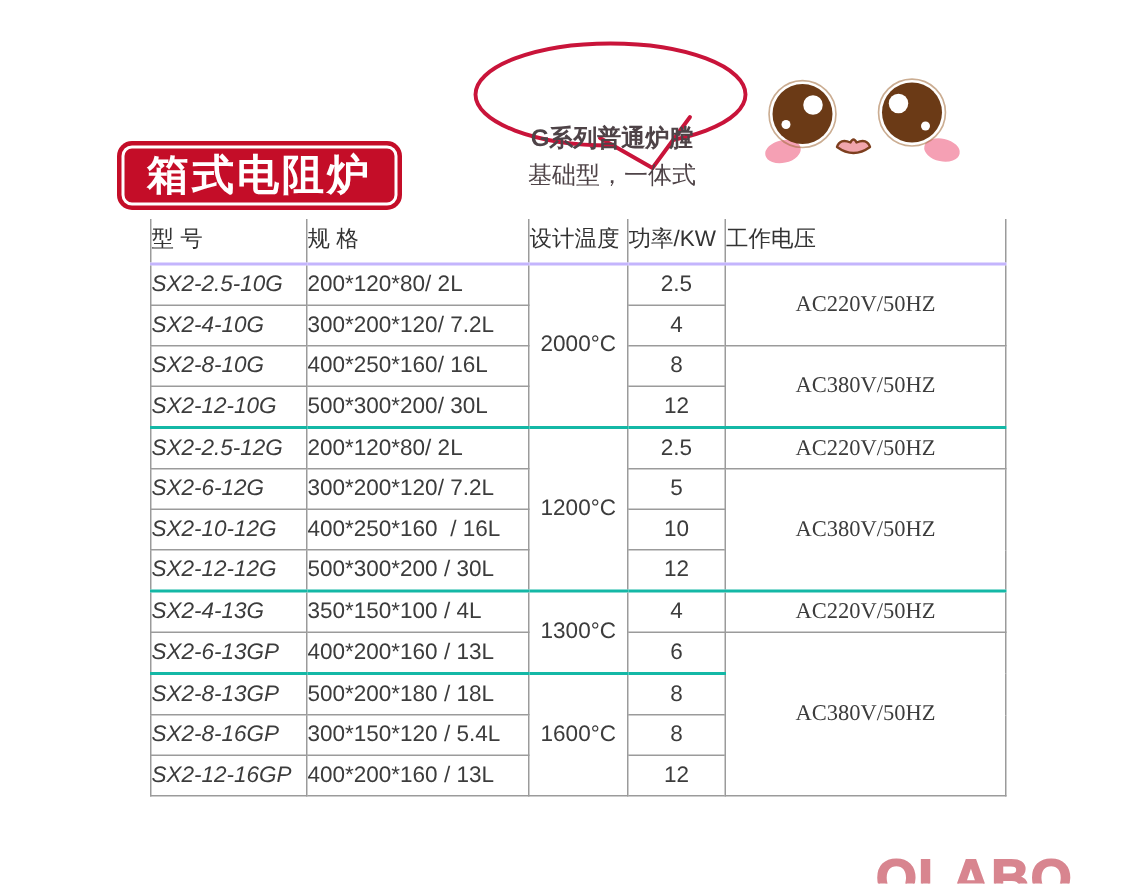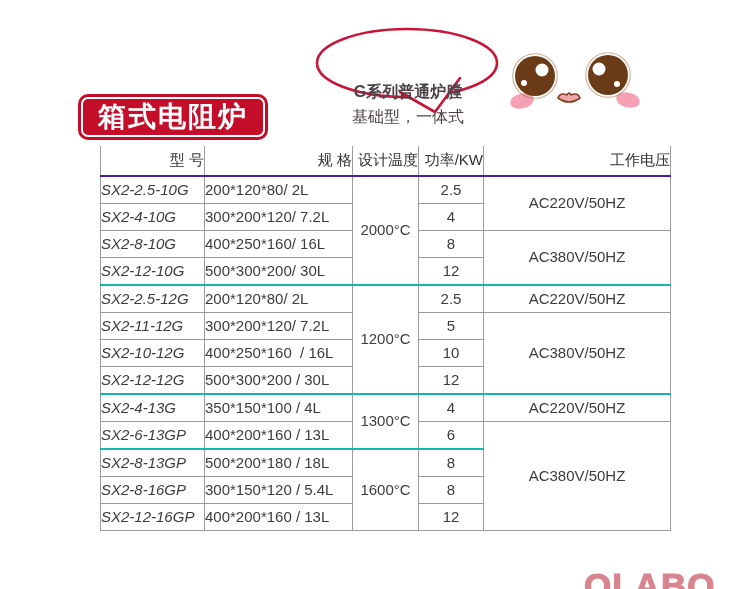--- a/index.html
+++ b/index.html
@@ -45,25 +45,25 @@
     border-collapse:collapse;table-layout:fixed;width:570px;
   }
   table.spec th, table.spec td{
     border:1px solid #9b9b9b;
     font-size:15px;color:#3c3c3c;
     padding:0;height:26px;line-height:1.1;
     white-space:pre;overflow:hidden;
     font-weight:400;
   }
   table.spec th{
-    border-top:none;border-bottom:2px solid #4c1d95;
-    height:29px;text-align:right;font-size:15px;color:#333333;
+    border-top:none;border-bottom:2px solid #c4b5fd;
+    height:29px;text-align:left;font-size:15px;color:#333333;
   }
   td.col-model, th.col-model{border-left:none;}
-  td.col-volt, th.col-volt{border-right:none;}
+  td.col-volt, th.col-volt{border-right:none;font-family:Liberation Serif, serif;}
   td.col-model{text-align:left;padding-left:10px;font-style:italic;}
   td.col-spec{text-align:left;padding-left:14px;}
   td.col-temp, td.col-power, td.col-volt{text-align:center;}
   tr.group-start td{border-top:2px solid #14b8a6;}
   td.bottom-edge{border-bottom:none;}
 
   
   .logo{
     position:absolute;left:584px;top:568px;
     font-size:35px;font-weight:900;letter-spacing:1px;
@@ -151,21 +151,21 @@
           <td class="col-power">12</td>
         </tr>
         <tr class="group-start">
           <td class="col-model">SX2-2.5-12G</td>
           <td class="col-spec">200*120*80/ 2L</td>
           <td class="col-temp" rowspan="4">1200°C</td>
           <td class="col-power">2.5</td>
           <td class="col-volt">AC220V/50HZ</td>
         </tr>
         <tr>
-          <td class="col-model">SX2-11-12G</td>
+          <td class="col-model">SX2-6-12G</td>
           <td class="col-spec">300*200*120/ 7.2L</td>
           <td class="col-power">5</td>
           <td class="col-volt" rowspan="3">AC380V/50HZ</td>
         </tr>
         <tr>
           <td class="col-model">SX2-10-12G</td>
           <td class="col-spec">400*250*160  / 16L</td>
           <td class="col-power">10</td>
         </tr>
         <tr>

